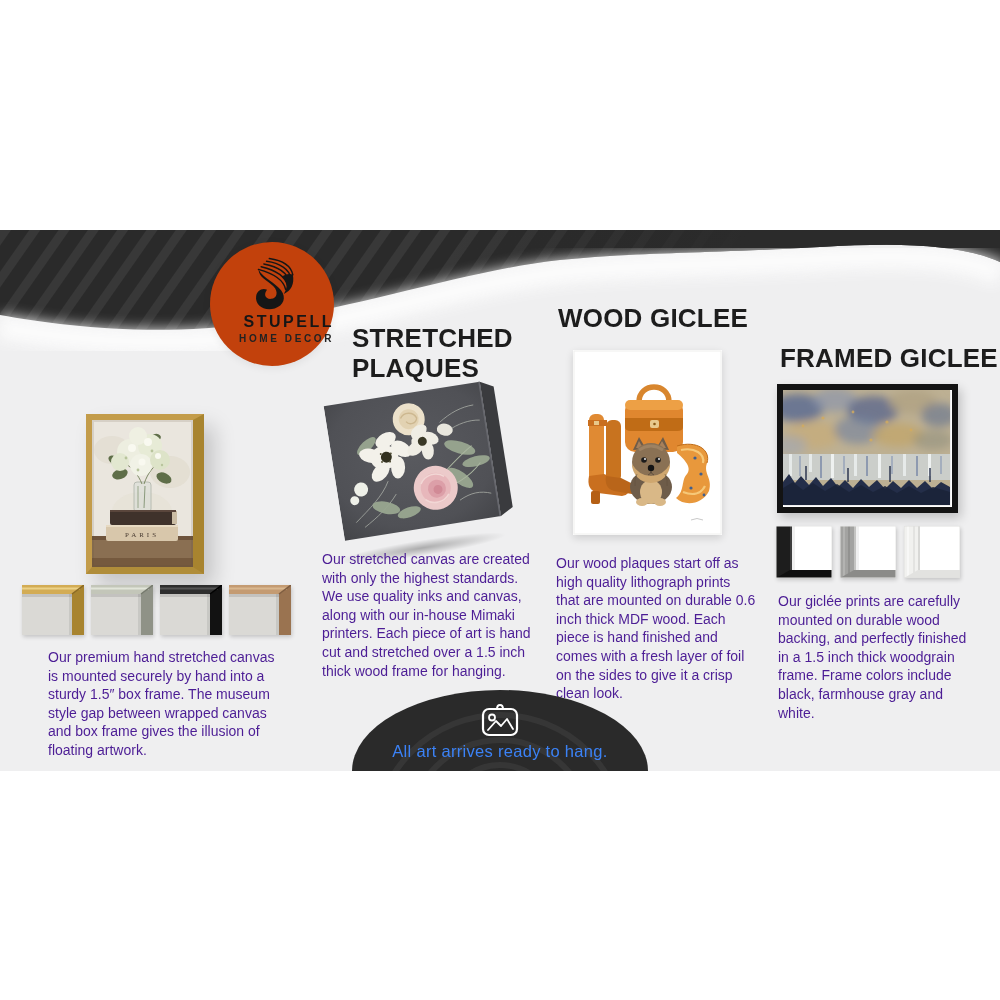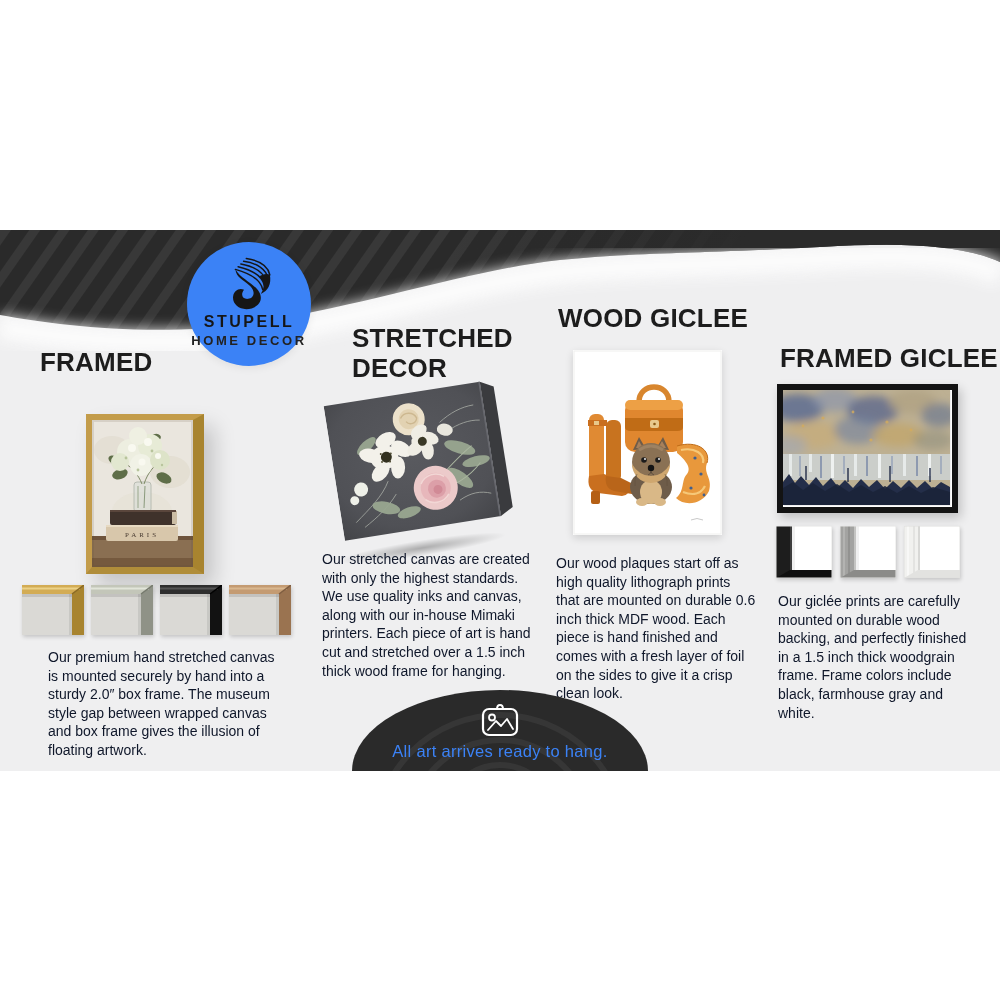--- a/index.html
+++ b/index.html
@@ -3,26 +3,26 @@
 <meta charset="utf-8">
 <style>
   html,body{margin:0;padding:0;background:#ffffff;}
   .stage{position:relative;width:1000px;height:1000px;background:#ffffff;overflow:hidden;
          font-family:"Liberation Sans",sans-serif;color:#3c3c3c;}
   .abs{position:absolute;}
   .content-bg{left:0;top:230px;width:1000px;height:541px;background:#efeff0;}
   
   .h-title{font-weight:700;font-size:26px;line-height:1.14;color:#1d1d1d;letter-spacing:.2px;white-space:nowrap;}
   
-  .copy{font-size:14px;line-height:1.33;color:#0f172a;}
-  
-  .logo-circle{left:187px;top:242px;width:124px;height:124px;border-radius:50%;background:#3b82f6;
-               box-shadow:0 2px 8px rgba(0,0,0,.07);text-align:center;}
+  .copy{font-size:14px;line-height:1.33;color:#4c1d95;}
+  
+  .logo-circle{left:210px;top:242px;width:124px;height:124px;border-radius:50%;background:#c2410c;
+               box-shadow:0 2px 8px rgba(0,0,0,.07);text-align:right;}
   .logo-name{font-size:16px;font-weight:700;letter-spacing:2.5px;color:#161616;margin-top:1px;}
-  .logo-tag{font-size:13px;font-weight:700;letter-spacing:2.6px;color:#222;margin-top:2px;}
+  .logo-tag{font-size:10px;font-weight:700;letter-spacing:2.6px;color:#222;margin-top:2px;}
   
   .float-frame{left:86px;top:414px;width:118px;height:160px;box-sizing:border-box;
                border:6px solid #c39c4a;border-right:11px solid #a8842f;border-bottom:7px solid #b08d3a;
                background:#a3a3a3;box-shadow:10px 12px 20px rgba(0,0,0,.18);}
   .swatch{box-shadow:1px 2px 4px rgba(0,0,0,.18);font-size:0;line-height:0;}
   
   .stretch-wrap{left:332px;top:382px;width:186px;height:166px;}
   .stretch-rot{position:absolute;left:2px;top:8px;transform:rotate(-9deg);transform-origin:50% 50%;}
   .stretch-shadow{left:336px;top:540px;width:172px;height:16px;transform:rotate(-9deg);
                   background:radial-gradient(ellipse at center,rgba(0,0,0,.28),rgba(0,0,0,0) 70%);}
@@ -76,21 +76,20 @@
         <path d="M21,17 C39,22 49,29 51,39"></path>
       </g>
       <path d="M59,23 C61,33 57,41 49,44 C54,36 53,29 47,25 C51,22 56,21 59,23 Z" fill="#161616"></path>
       <path d="M21,17 C27,27 39,31 46,40 C52,48 49,57 39,60 C27,63.5 17,56 18.5,46.5 C19.5,40.5 25,37 30.5,39.5 C26.5,44.5 28.5,50 35,49.5 C41.5,49 43.5,41.5 37.5,35.5 C30,28.5 22,26 21,17 Z" fill="#161616"></path>
     </svg>
     <div class="logo-name">STUPELL</div>
     <div class="logo-tag">HOME DECOR</div>
   </div>
 
   <div class="abs h-title" style="left:40px;top:348px">
-    <div>FRAMED</div>
   </div>
 
   <div class="abs float-frame">
     <svg width="101" height="147" viewBox="0 0 101 147">
       <rect width="101" height="147" fill="#eae6de"></rect>
       <ellipse cx="20" cy="30" rx="18" ry="14" fill="#e0dacd" opacity=".6"></ellipse>
       <ellipse cx="78" cy="52" rx="20" ry="16" fill="#ded8c8" opacity=".5"></ellipse>
       <ellipse cx="50" cy="92" rx="30" ry="20" fill="#e4dfd2" opacity=".5"></ellipse>
       <rect y="116" width="101" height="31" fill="#8a6f52"></rect>
       <rect y="116" width="101" height="4" fill="#6e543c"></rect>
@@ -180,25 +179,25 @@
         <rect x="0" y="9" width="50" height="3" fill="rgba(0,0,0,.10)"></rect>
           <rect x="47" y="9" width="3" height="41" fill="rgba(0,0,0,.08)"></rect>
         <polygon points="0,0 62,0 50,9 0,9" fill="#c49b72"></polygon>
         <polygon points="62,0 62,50 50,50 50,9" fill="#9a7350"></polygon>
         <rect x="0" y="2.5" width="58" height="2" fill="#d9b88f"></rect>
         <line x1="62" y1="0" x2="50" y2="9" stroke="#7f5d40" stroke-width="1.5"></line>
       </svg>
       </span>
   </div>
 
-  <div class="abs copy" style="left:48px;top:648px;width:238px">Our premium hand stretched canvas is mounted securely by hand into a sturdy 2.0″ box frame. The museum style gap between wrapped canvas and box frame gives the illusion of floating artwork.</div>
+  <div class="abs copy" style="left:48px;top:648px;width:238px">Our premium hand stretched canvas is mounted securely by hand into a sturdy 1.5″ box frame. The museum style gap between wrapped canvas and box frame gives the illusion of floating artwork.</div>
 
   <div class="abs h-title" style="left:352px;top:324px">
     <div>STRETCHED</div>
-    <div>DECOR</div>
+    <div>PLAQUES</div>
   </div>
 
   <div class="abs stretch-shadow"></div>
   <div class="abs stretch-wrap">
     <div class="stretch-rot">
       <svg width="172" height="150" viewBox="0 0 172 150">
         <defs>
           <radialGradient id="cvbg" cx="50%" cy="45%" r="75%">
             <stop offset="0%" stop-color="#595a5f"></stop>
               <stop offset="70%" stop-color="#505156"></stop>

